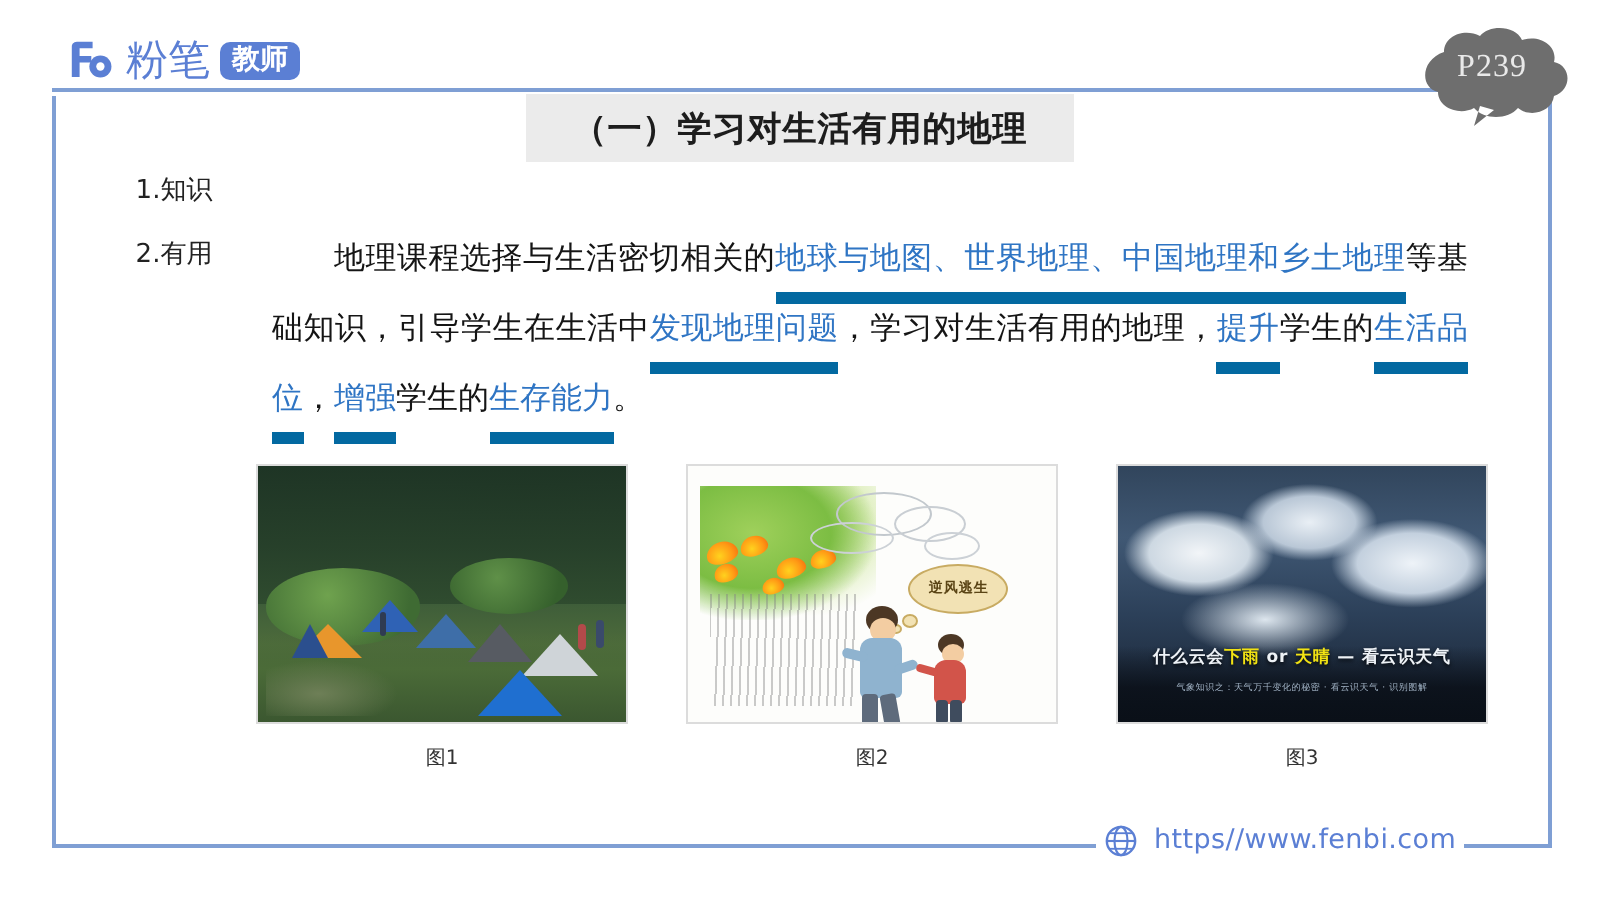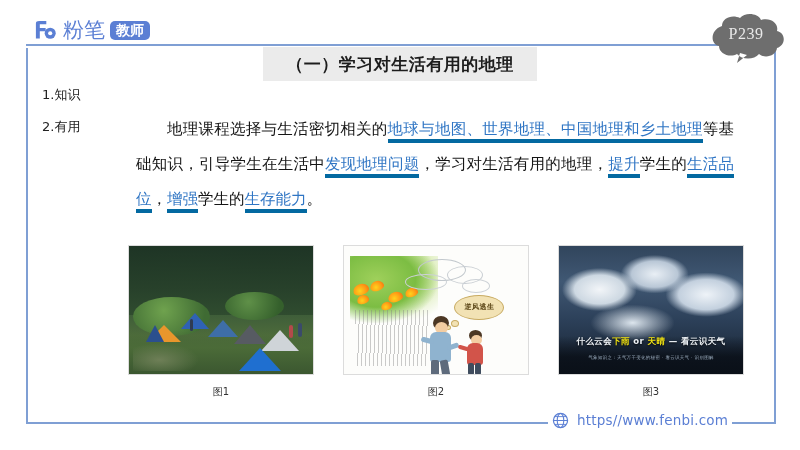--- a/index.html
+++ b/index.html
@@ -129,20 +129,21 @@
     letter-spacing: 0.5px;
     font-family: "DejaVu Sans", sans-serif;
   }
 
   
   .outline {
     position: absolute;
     left: 42px;
     top: 86px;
     width: 90px;
+    text-align: center;
   }
   .outline-item {
     font-size: 13px;
     color: #222222;
     margin-bottom: 14px;
     font-family: "DejaVu Sans", sans-serif;
   }
 
   
   .body-text {
@@ -152,37 +153,36 @@
     width: 598px;
     font-size: 15.5px;
     line-height: 35px;
     color: #151515;
     text-align: justify;
     text-indent: 31px;
     font-family: "DejaVu Sans", sans-serif;
   }
   .hl {
     color: #2f75c4;
-    border-bottom: 4px solid #0369a1;
-    padding-bottom: 1px;
+    border-bottom: 6px solid #0369a1;
+    padding-bottom: 8px;
   }
 
   
   .figures {
     position: absolute;
     left: 128px;
     top: 232px;
     width: 620px;
     height: 170px;
   }
   .figure {
     position: absolute;
     top: 0;
     width: 186px;
-    margin-top: 13px;
   }
   .fig1 { left: 0px; }
   .fig2 { left: 215px; }
   .fig3 { left: 430px; }
   .fig-img {
     width: 186px;
     height: 130px;
     overflow: hidden;
     position: relative;
     border: 1px solid #dcdcdc;

